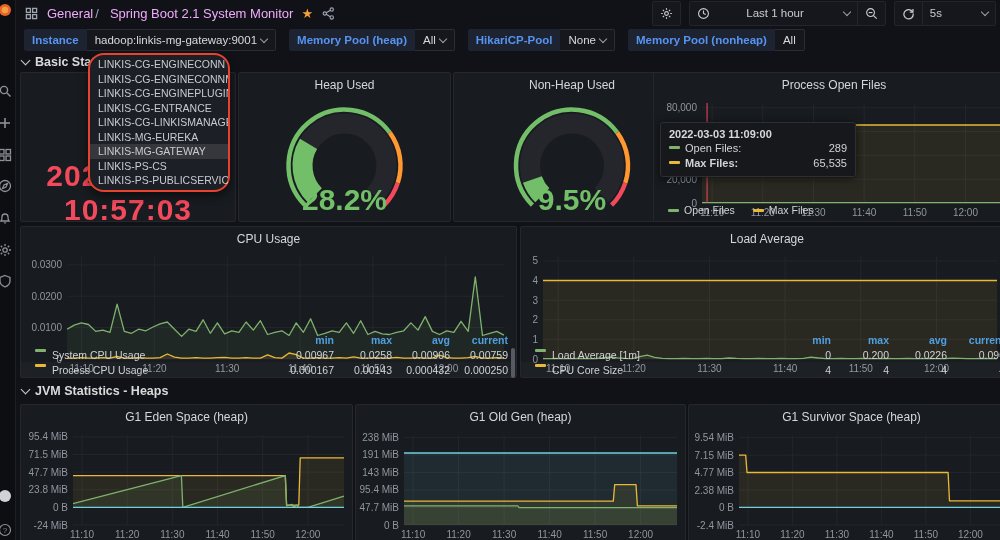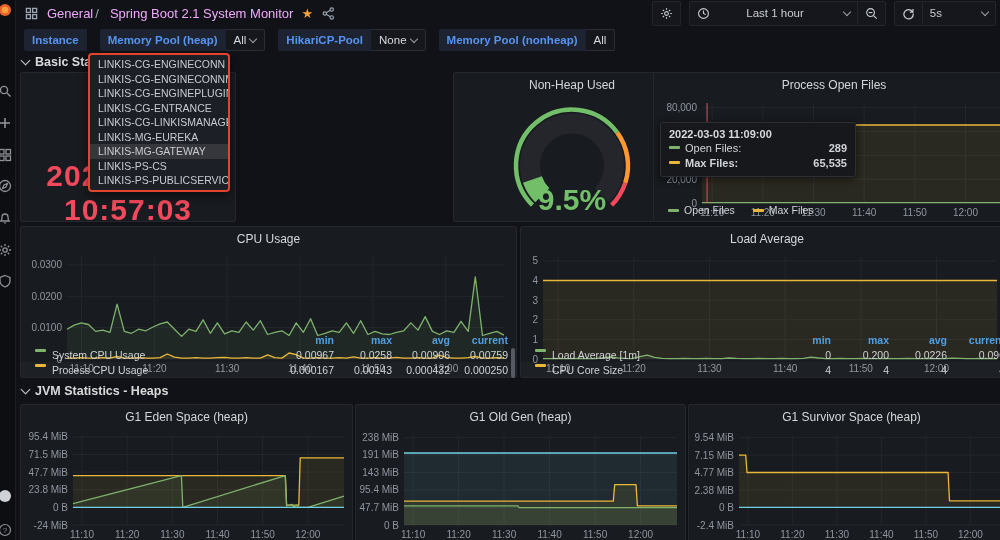--- a/index.html
+++ b/index.html
@@ -56,29 +56,29 @@
   .lg-row:nth-child(odd){background:rgba(255,255,255,0.025);}
   .scrollthumb{position:absolute;right:1px;top:16px;width:4px;height:30px;background:#565b63;border-radius:2px;}
   
   .tp-date,.tp-time{position:absolute;left:0;right:0;text-align:center;font-size:30px;font-weight:700;color:#f2495c;letter-spacing:1px;}
   .tp-date{top:86px;}
   .tp-time{top:120px;}
   
   .gauge{flex:1;position:relative;}
   
   #app-dropdown{position:absolute;left:88px;top:53px;width:138px;background:#1c1f25;border:2px solid #e5432d;
-    border-radius:4px;z-index:50;padding:2px 0;box-shadow:0 4px 10px rgba(0,0,0,.5);}
+    border-radius:16px;z-index:50;padding:2px 0;box-shadow:0 4px 10px rgba(0,0,0,.5);}
   .dd-item{height:14.5px;line-height:14.5px;padding-left:8px;font-size:10.5px;color:#c7ccd1;white-space:nowrap;overflow:hidden;}
   .dd-item.hl{background:#35373c;}
   
   #tooltip{position:absolute;left:660px;top:122px;width:178px;background:#16181c;border:1px solid #2c2f35;
     border-radius:3px;z-index:40;padding:5px 8px 6px 8px;box-shadow:0 2px 8px rgba(0,0,0,.6);font-size:11px;}
   .tt-title{font-weight:700;color:#d8d9da;margin-bottom:0;}
   .tt-row{display:flex;align-items:center;gap:5px;height:15px;color:#d0d3d7;}
-  .tt-row .tt-val{margin-left:auto;font-weight:700;text-align:center;}
+  .tt-row .tt-val{margin-left:auto;font-weight:400;text-align:center;}
   .tt-row.bold{font-weight:700;}
 </style>
 </head>
 <body>
 
 <div id="screen">
 
   <div id="sidebar">
     <span class="sb-icon" style="top:3px">
       <svg viewBox="0 0 14 14">
@@ -227,20 +227,24 @@
           <span>5s</span>
           <i class="caret"></i>
         </span>
       </div>
     </div>
   </div>
 
   <div id="varbar">
     <div class="chip">
       <span class="chip-label">Instance</span>
+      <span class="chip-value">
+        <span>hadoop:linkis-mg-gateway:9001</span>
+        <i class="caret"></i>
+        </span>
     </div>
     <div class="chip">
       <span class="chip-label">Memory Pool (heap)</span>
       <span class="chip-value">
         <span>All</span>
         <i class="caret"></i>
         </span>
     </div>
     <div class="chip">
       <span class="chip-label">HikariCP-Pool</span>
@@ -260,20 +264,31 @@
   <div class="row-header" style="left:22px;top:55px;">
     <i class="row-caret"></i>
     <span>Basic Statistics</span>
   </div>
 
   <div class="panel" style="left:20px;top:72px;width:214px;height:148px;">
     <div class="tp-date">2022-03-03</div>
     <div class="tp-time">10:57:03</div>
   </div>
 
+  <div class="panel" style="left:238px;top:72px;width:211px;height:148px;">
+    <div class="panel-title">Heap Used</div>
+    <div class="gauge"><svg width="211" height="126">
+          <path d="M 75.80 100.26 A 42 42 0 1 1 135.20 100.26" stroke="#24262b" stroke-width="20" fill="none"></path>
+          <path d="M 75.80 100.26 A 42 42 0 0 1 69.55 48.84" stroke="#73BF69" stroke-width="20" fill="none"></path>
+          <path d="M 65.90 110.16 A 56 56 0 1 1 150.80 37.64" stroke="#73BF69" stroke-width="4.5" fill="none"></path>
+          <path d="M 150.80 37.64 A 56 56 0 0 1 158.76 87.86" stroke="#FF9830" stroke-width="4.5" fill="none"></path>
+          <path d="M 158.76 87.86 A 56 56 0 0 1 145.10 110.16" stroke="#F2495C" stroke-width="4.5" fill="none"></path>
+          <text x="105.5" y="114.56" text-anchor="middle" fill="#73BF69" font-size="30" font-weight="bold" font-family="Liberation Sans, sans-serif">28.2%</text>
+        </svg></div>
+  </div>
 
   <div class="panel" style="left:453px;top:72px;width:196px;height:148px;padding-left:20px;">
     <div class="panel-title">Non-Heap Used</div>
     <div class="gauge"><svg width="196" height="126">
           <path d="M 68.30 100.26 A 42 42 0 1 1 127.70 100.26" stroke="#24262b" stroke-width="20" fill="none"></path>
           <path d="M 68.30 100.26 A 42 42 0 0 1 58.37 84.48" stroke="#73BF69" stroke-width="20" fill="none"></path>
           <path d="M 58.40 110.16 A 56 56 0 1 1 143.30 37.64" stroke="#73BF69" stroke-width="4.5" fill="none"></path>
           <path d="M 143.30 37.64 A 56 56 0 0 1 151.26 87.86" stroke="#FF9830" stroke-width="4.5" fill="none"></path>
           <path d="M 151.26 87.86 A 56 56 0 0 1 137.60 110.16" stroke="#F2495C" stroke-width="4.5" fill="none"></path>
           <text x="98" y="114.56" text-anchor="middle" fill="#73BF69" font-size="30" font-weight="bold" font-family="Liberation Sans, sans-serif">9.5%</text>

